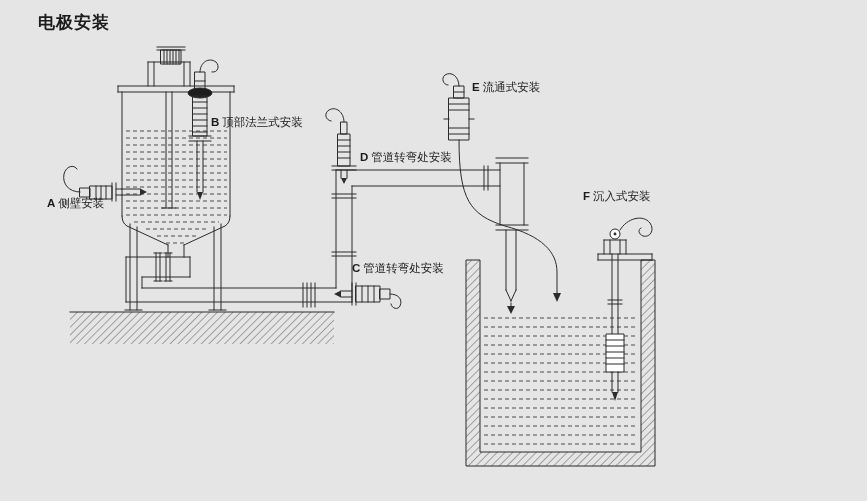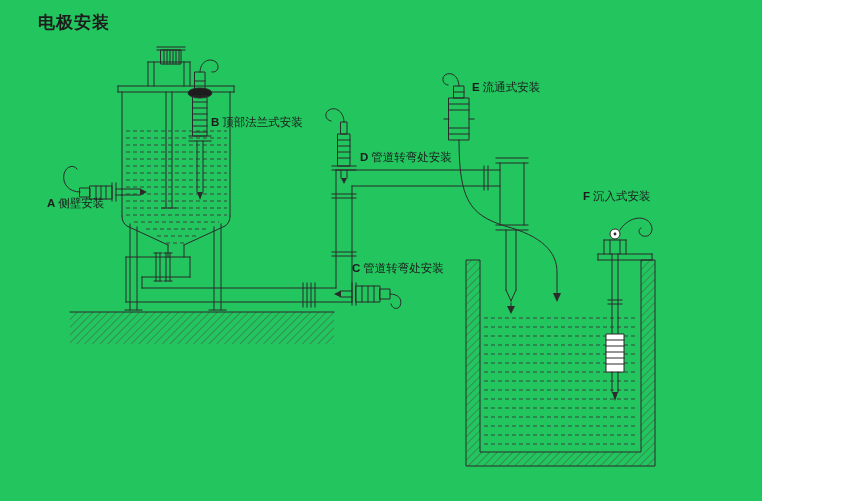--- a/index.html
+++ b/index.html
@@ -1,16 +1,16 @@
 <!DOCTYPE html>
 <html><head>
 <meta charset="utf-8">
 <style>
   html,body{margin:0;padding:0;background:#fff;}
-  .canvas{position:relative;width:762px;height:501px;background:#22c55e;overflow:hidden;
+  .canvas{position:relative;width:867px;height:501px;background:#e5e5e5;overflow:hidden;
           font-family:"Liberation Sans", sans-serif;text-align:center;}
   svg{display:block;}
   svg text{font-family:"Liberation Sans", sans-serif;fill:#1c1c1c;}
   .title-text{font-size:17px;font-weight:bold;letter-spacing:1px;}
   .lbl{font-size:11.5px;}
   .lbl .lt{font-weight:bold;}
   .ln{stroke:#2b2b2b;stroke-width:1;fill:none;stroke-linecap:square;}
   .fillwhite{fill:#ffffff;stroke:#2b2b2b;stroke-width:1;}
   .filldark{fill:#1d1d1d;stroke:#2b2b2b;stroke-width:1;}
   .arrow{fill:#2b2b2b;stroke:none;}

